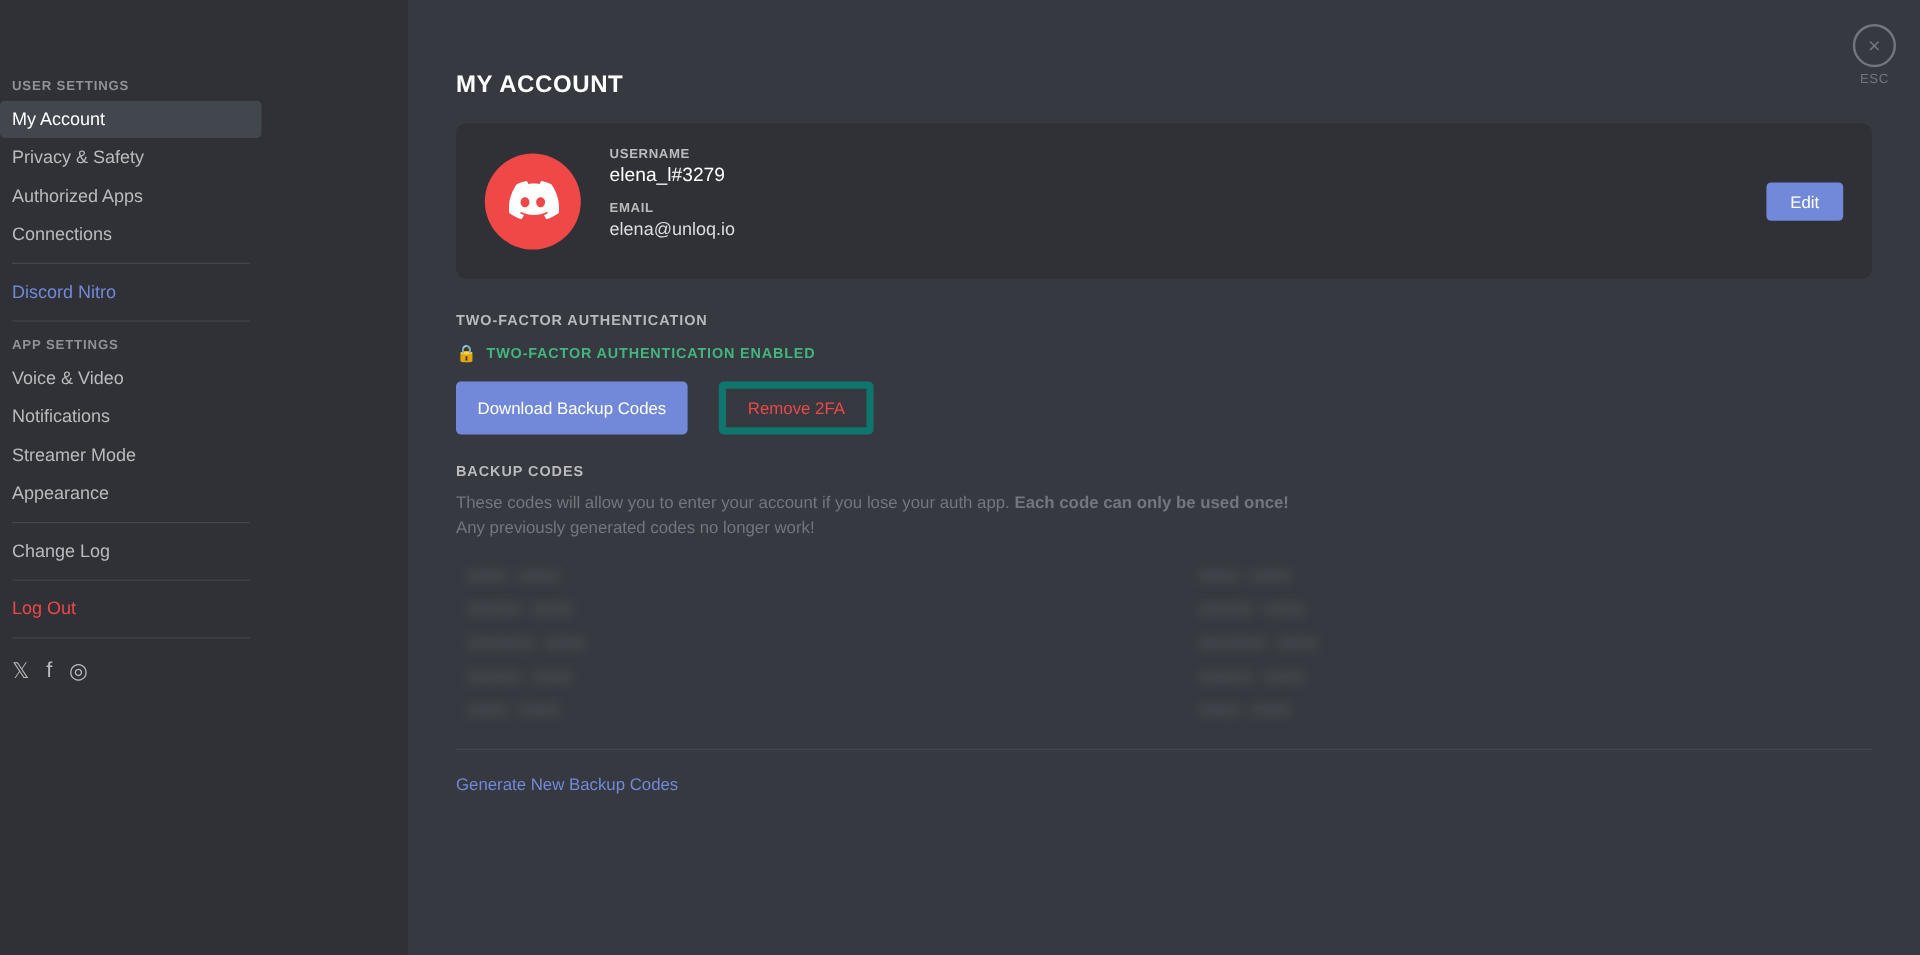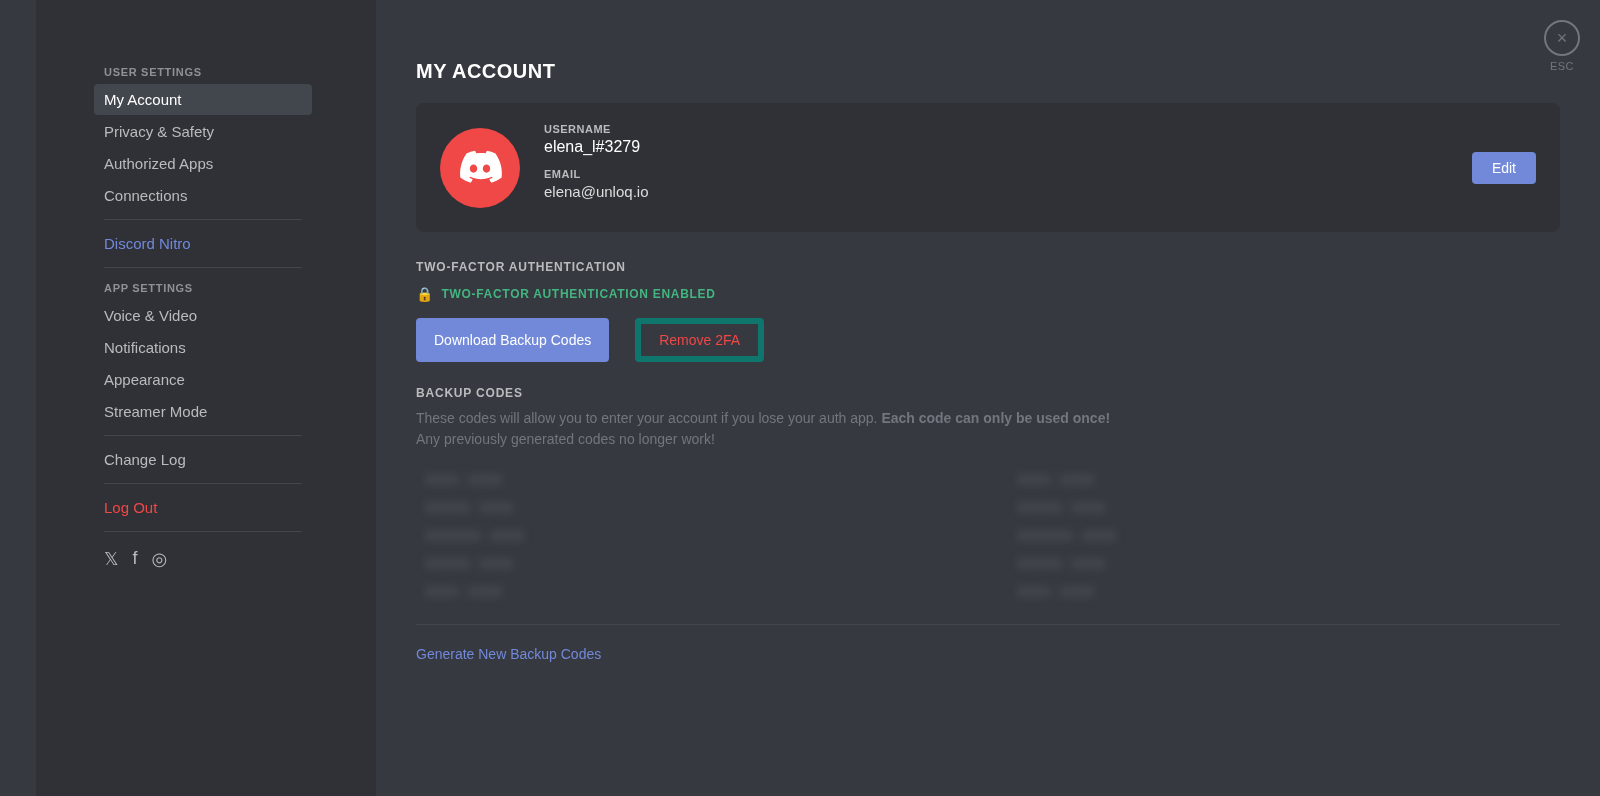--- a/index.html
+++ b/index.html
@@ -19,24 +19,23 @@
       height: 100%;
     }
 
     
     .sidebar {
       width: 340px;
       min-width: 340px;
       background: #2f3136;
       display: flex;
       flex-direction: column;
-      align-items: center;
+      align-items: flex-start;
       padding: 60px 6px 20px 0;
       overflow-y: auto;
-      margin-left: 36px;
     }
 
     .sidebar-inner {
       width: 218px;
     }
 
     .sidebar-section-label {
       font-size: 11px;
       font-weight: 700;
       letter-spacing: 0.7px;
@@ -335,22 +334,22 @@
       <div class="sidebar-divider"></div>
 
       <button class="sidebar-item nitro">Discord Nitro</button>
 
       <div class="sidebar-divider"></div>
 
       <div class="sidebar-section-label">App Settings</div>
 
       <button class="sidebar-item">Voice &amp; Video</button>
       <button class="sidebar-item">Notifications</button>
+      <button class="sidebar-item">Streamer Mode</button>
       <button class="sidebar-item">Appearance</button>
-      <button class="sidebar-item">Streamer Mode</button>
 
       <div class="sidebar-divider"></div>
 
       <button class="sidebar-item">Change Log</button>
 
       <div class="sidebar-divider"></div>
 
       <button class="sidebar-item logout">Log Out</button>
 
       <div class="sidebar-divider"></div>

